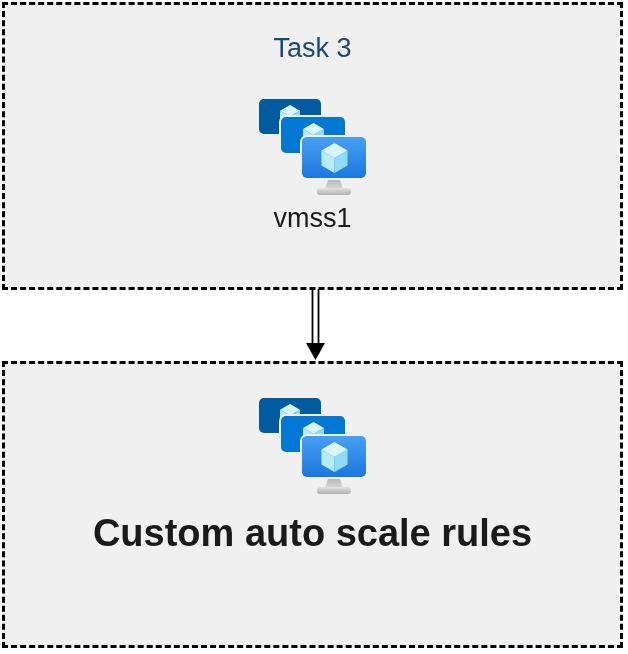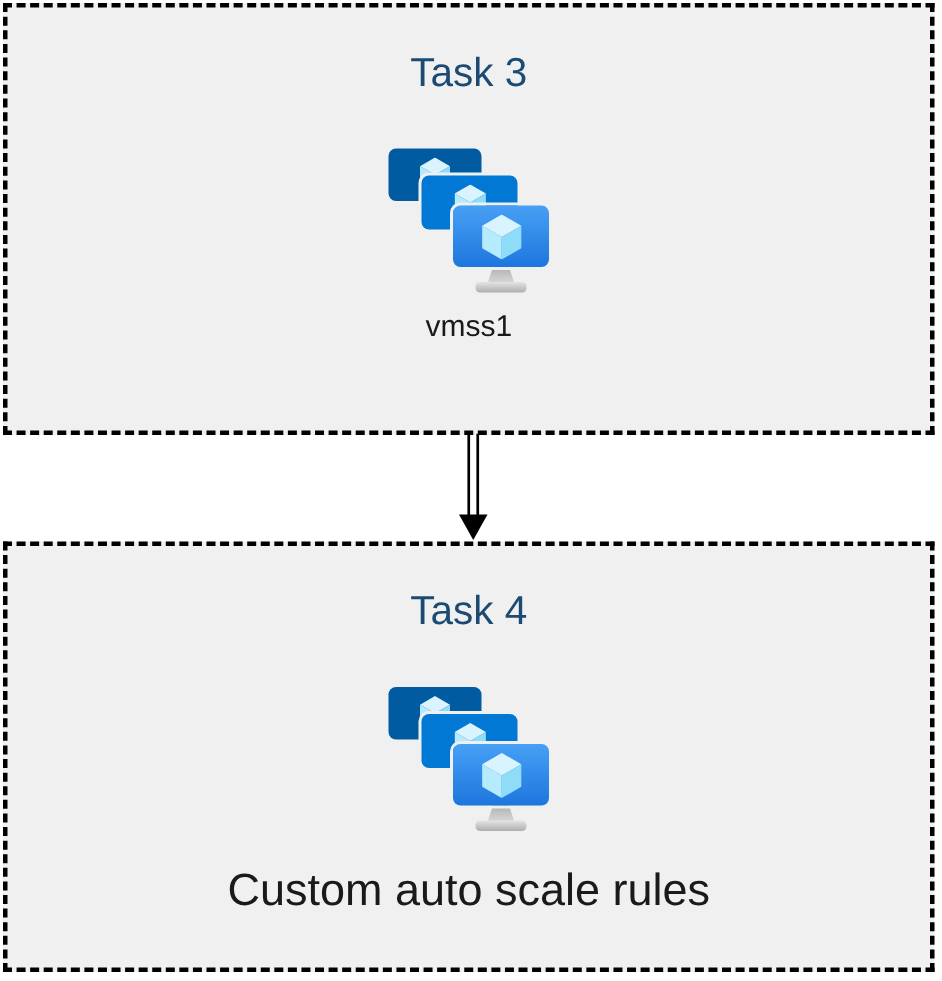--- a/index.html
+++ b/index.html
@@ -78,26 +78,26 @@
                box-shadow: 0 0 0 2px var(--box-bg); }
   .mon-front { left: 43px; top: 38px; width: 64px; height: 41px;
                background: linear-gradient(180deg, var(--monitor-front-top), var(--monitor-front-bottom));
                box-shadow: 0 0 0 2px var(--box-bg); }
   .cube-top   { fill: var(--cube-top); }
   .cube-left  { fill: var(--cube-left); }
   .cube-right { fill: var(--cube-right); }
   
   .box-lines { margin-top: 6px; text-align: center; }
   .box-line {
-    font-size: 20px;
+    font-size: 27px;
     line-height: 35px;
     color: var(--body-text);
   }
   .box-4 .box-lines { margin-top: 22px; }
-  .box-4 .box-line { font-size: 30px; }
+  .box-4 .box-line { font-size: 38px; font-weight: bold; }
   
   .connector {
     position: absolute;
     left: 304px; top: 289px;
     width: 22px; height: 72px;
   }
 </style>
 </head>
 <body>
 
@@ -137,21 +137,20 @@
     </div>
   </div>
 
   <svg class="connector" viewBox="0 0 22 72">
     <line x1="8.5" y1="0" x2="8.5" y2="60" stroke="#000000" stroke-width="1.8"></line>
     <line x1="14.5" y1="0" x2="14.5" y2="60" stroke="#000000" stroke-width="1.8"></line>
     <polygon points="2,54 21,54 11.5,71" fill="#000000"></polygon>
   </svg>
 
   <div class="task-box box-4">
-    <div class="task-title">Task 4</div>
 
     <div class="vmss-icon">
       <div class="stand-neck"></div>
       <div class="stand-base"></div>
       <div class="mon mon-back">
         <svg width="20" height="23" viewBox="0 0 20 23">
           <polygon class="cube-top" points="10,0 20,5.75 10,11.5 0,5.75"></polygon>
           <polygon class="cube-left" points="0,5.75 10,11.5 10,23 0,17.25"></polygon>
           <polygon class="cube-right" points="10,11.5 20,5.75 20,17.25 10,23"></polygon>
         </svg>

